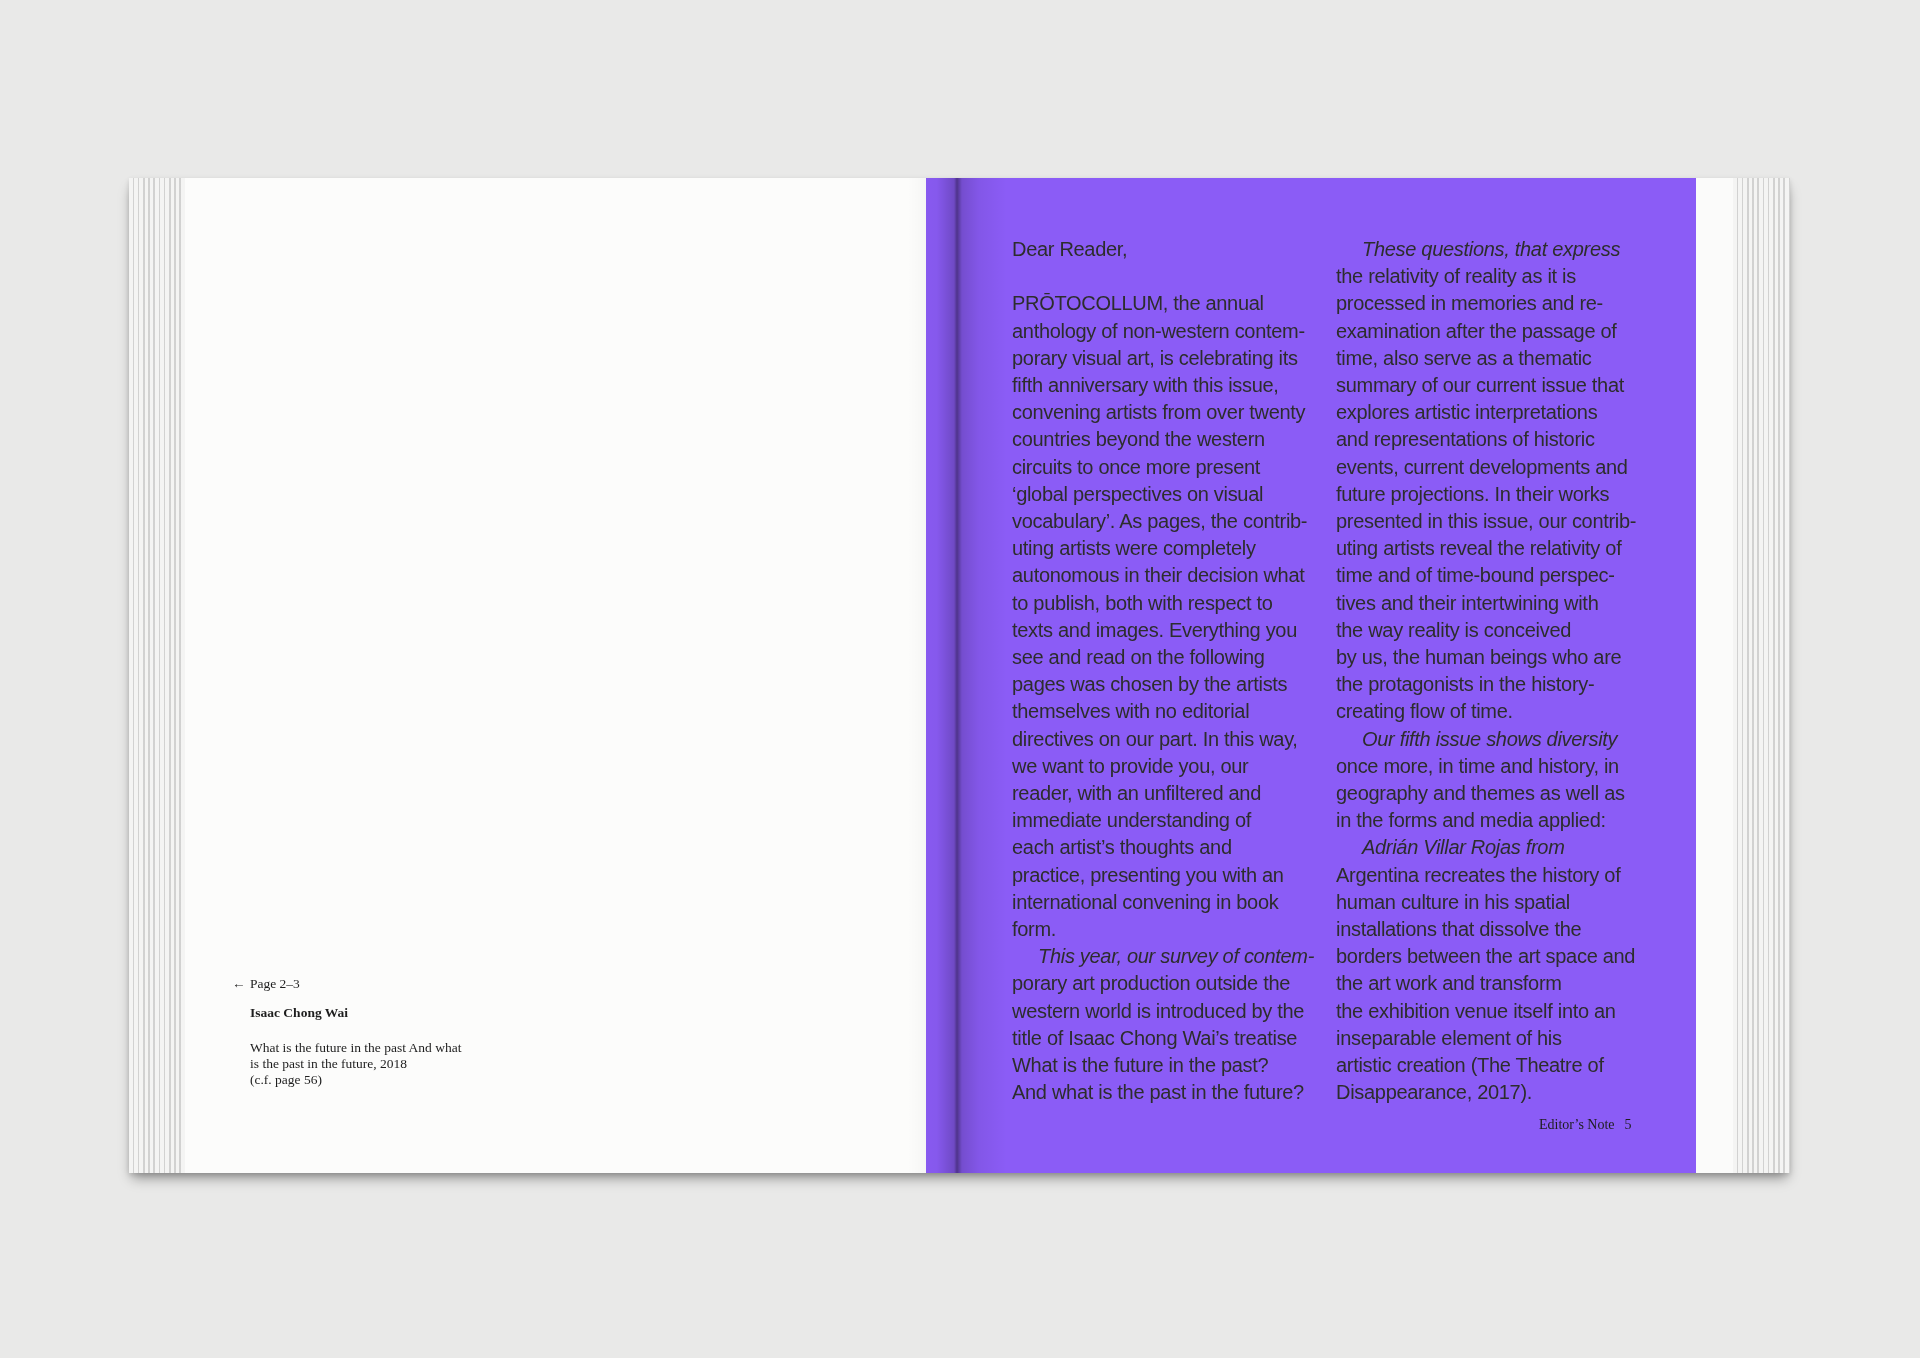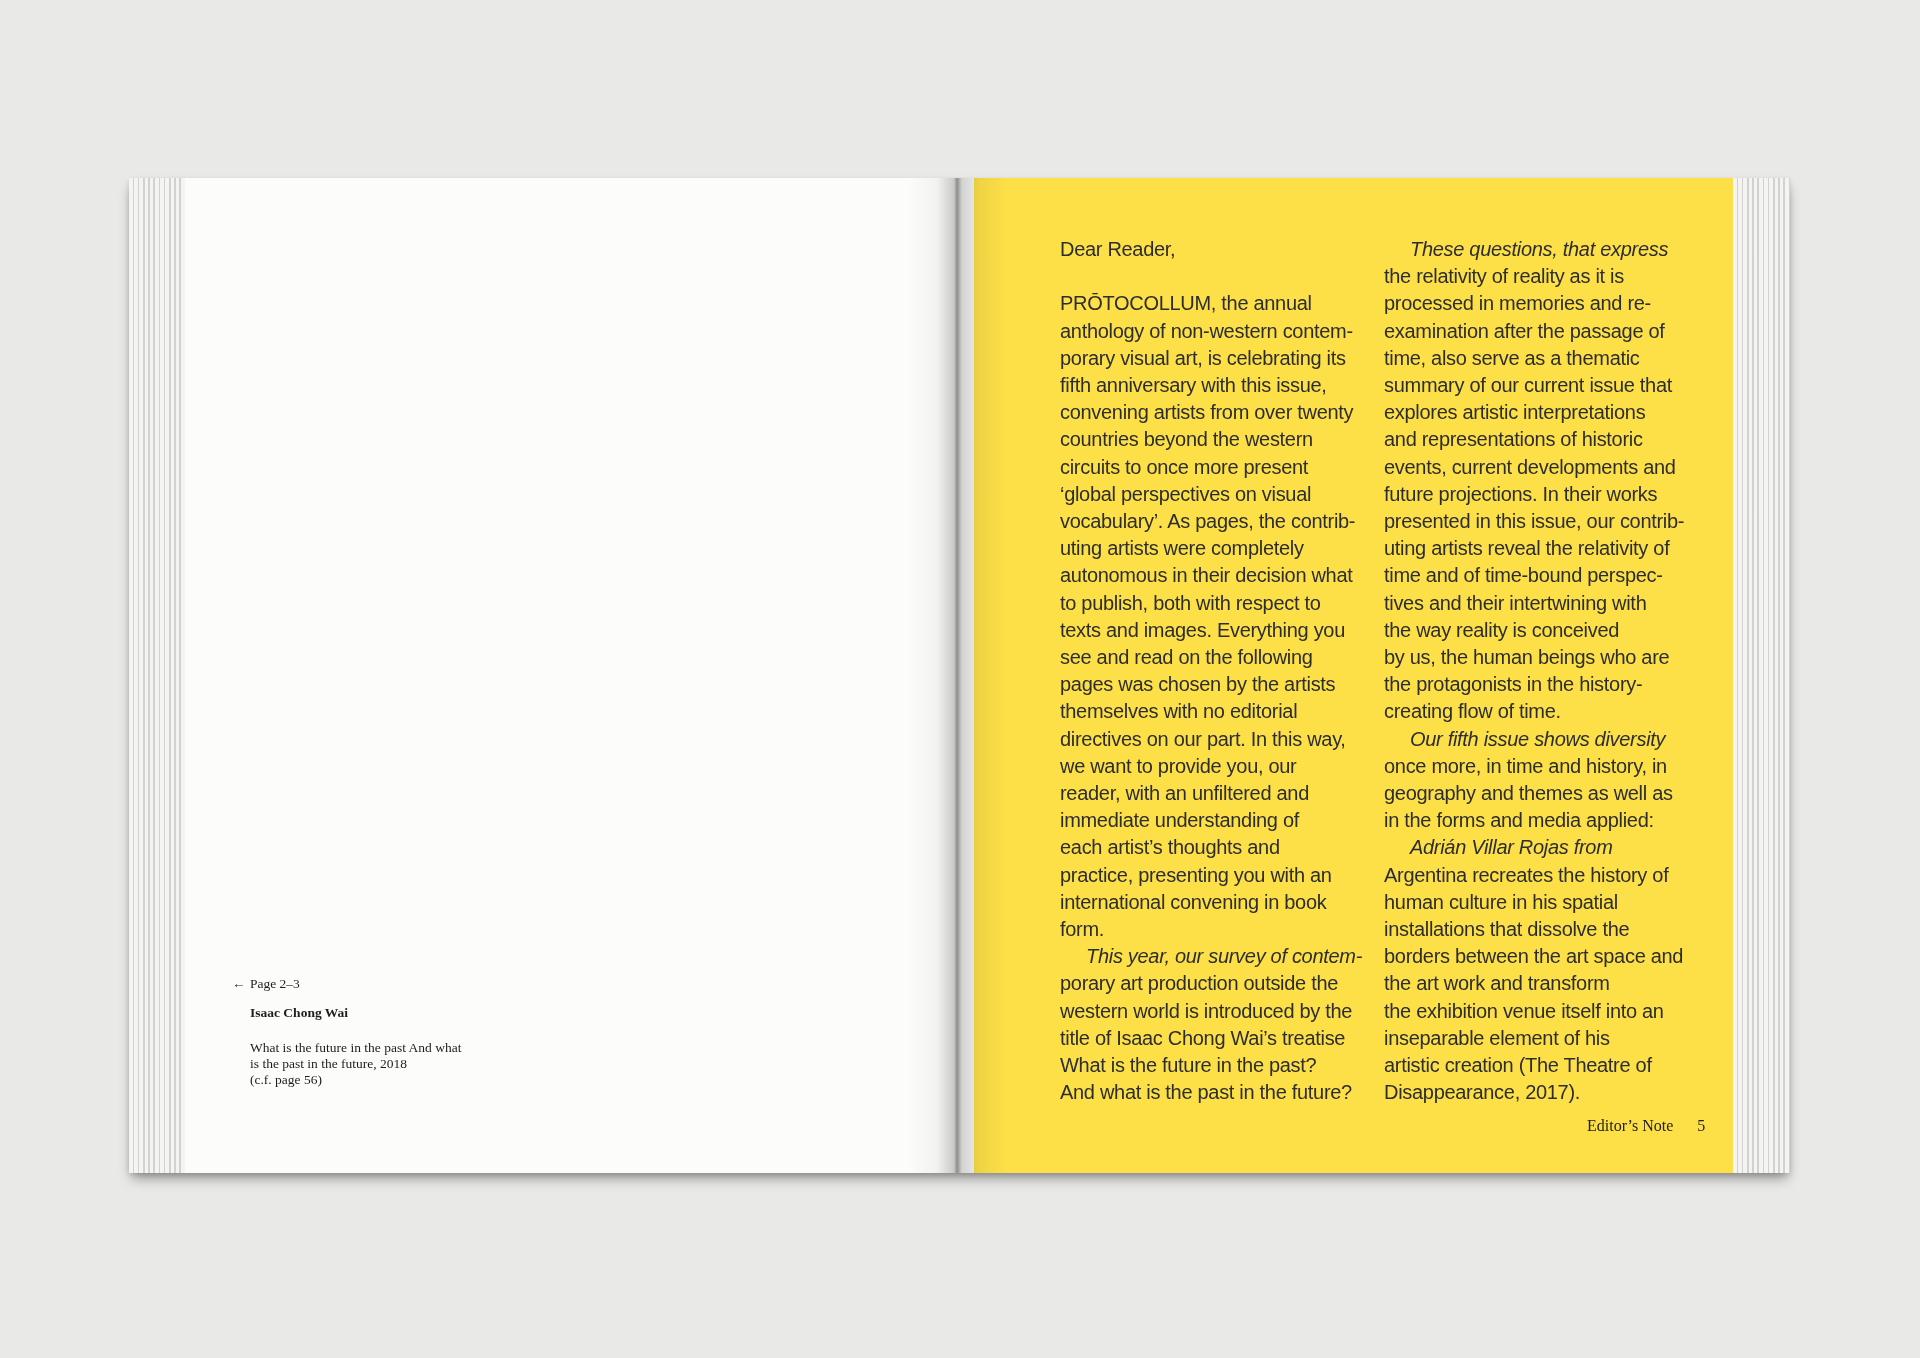--- a/index.html
+++ b/index.html
@@ -22,21 +22,21 @@
     background-image: repeating-linear-gradient(90deg,
       rgba(255,255,255,0) 0px, rgba(255,255,255,0) 3.6px,
       rgba(120,120,120,0.28) 3.6px, rgba(120,120,120,0.28) 5.2px);
   }
   .edges.left  { left: 0; }
   .edges.right { right: 0; }
   .page {
     position: absolute; top: 0; height: 100%;
   }
   .page.left  { left: 56px;  width: 777px; background: #fcfcfb; }
-  .page.right { left: 845px; width: 770px; background: #fde047; }
+  .page.right { left: 797px; width: 770px; background: #8b5cf6; }
   .spine {
     position: absolute; top: 0; height: 100%;
     left: 778px; width: 100px;
     background: linear-gradient(90deg,
       rgba(0,0,0,0) 0%,
       rgba(0,0,0,0.04) 30%,
       rgba(0,0,0,0.20) 47%,
       rgba(0,0,0,0.44) 50%,
       rgba(0,0,0,0.16) 55%,
       rgba(0,0,0,0.06) 72%,
@@ -66,22 +66,22 @@
   }
   .col1 { left: 86px; }
   .col2 { left: 410px; }
   .line { white-space: nowrap; }
   .line.indent { padding-left: 26px; font-style: italic; }
 
   
   .footer {
     position: absolute; left: 613px; top: 939px;
     font-family: "Liberation Serif", serif;
-    font-size: 16px; color: #1e1e1e;
-    display: flex; gap: 24px;
+    font-size: 14px; color: #1e1e1e;
+    display: flex; gap: 10px;
   }
 </style>
 </head>
 <body>
 
 <div class="book">
 
   <div class="edges left"></div>
 
   <div class="page left">

